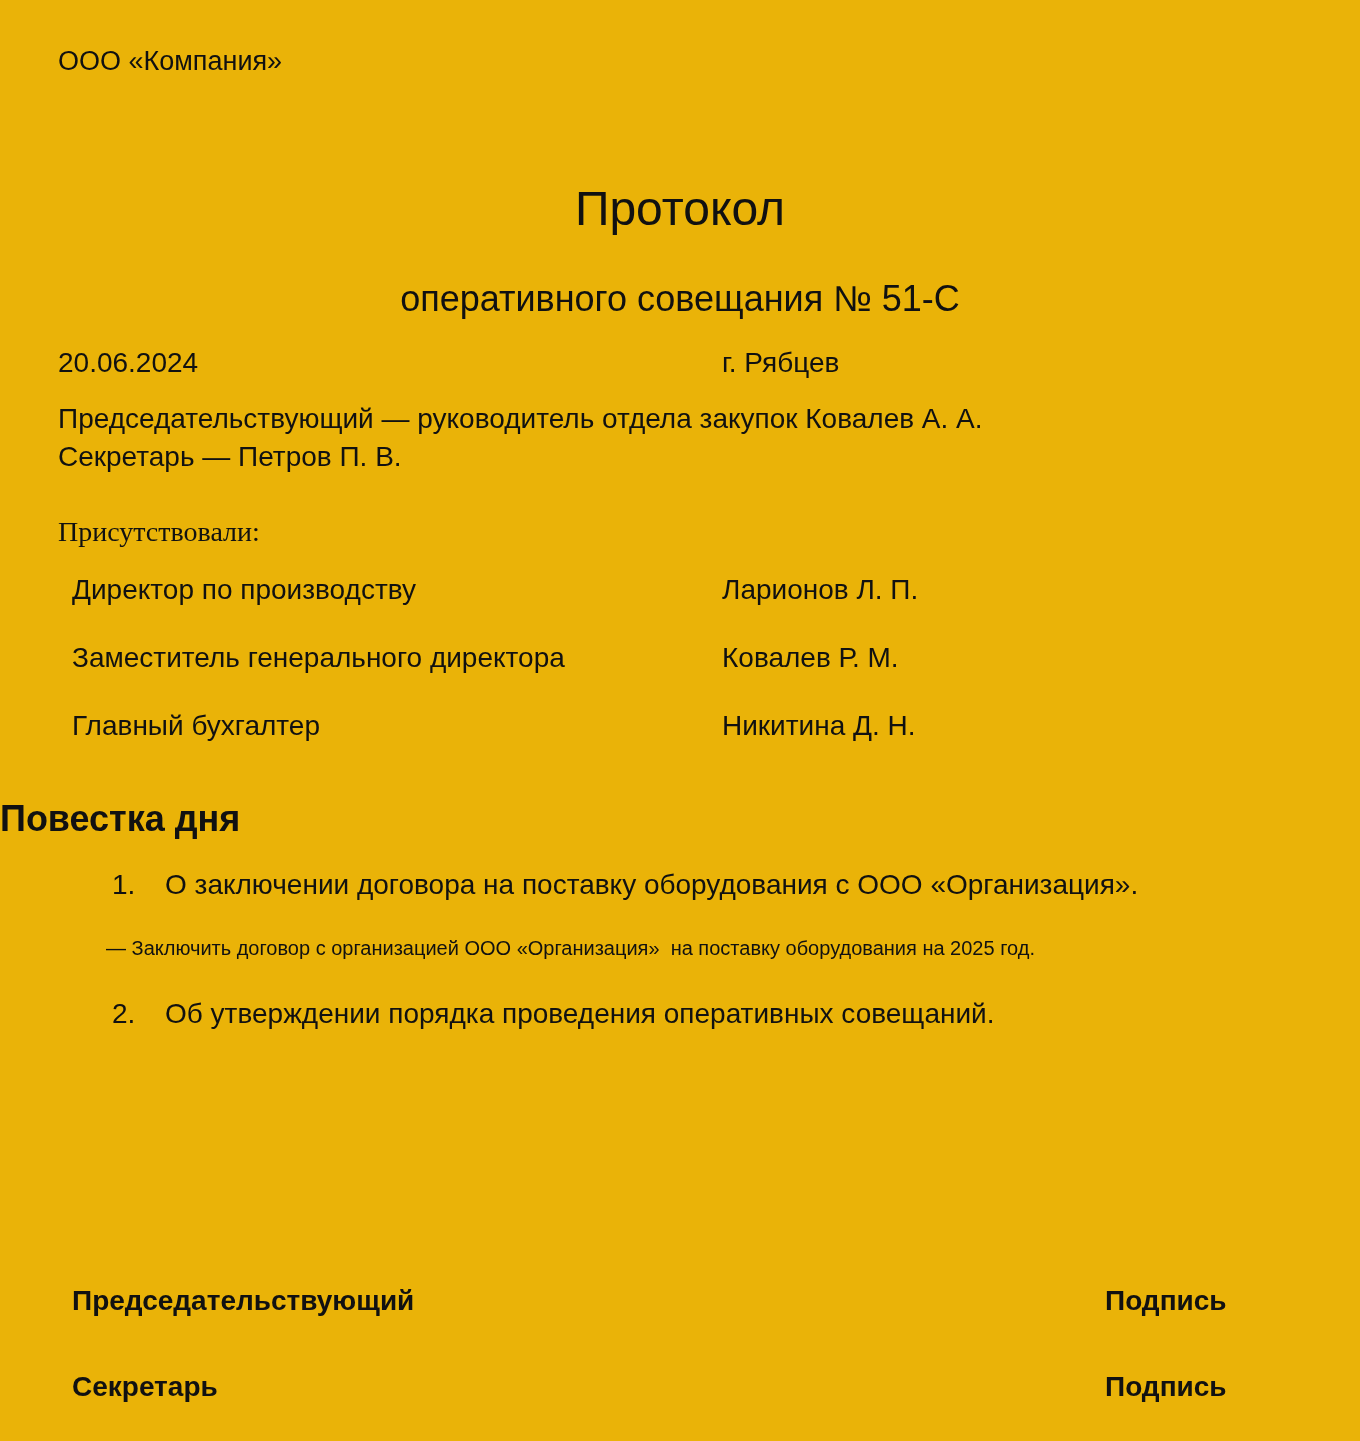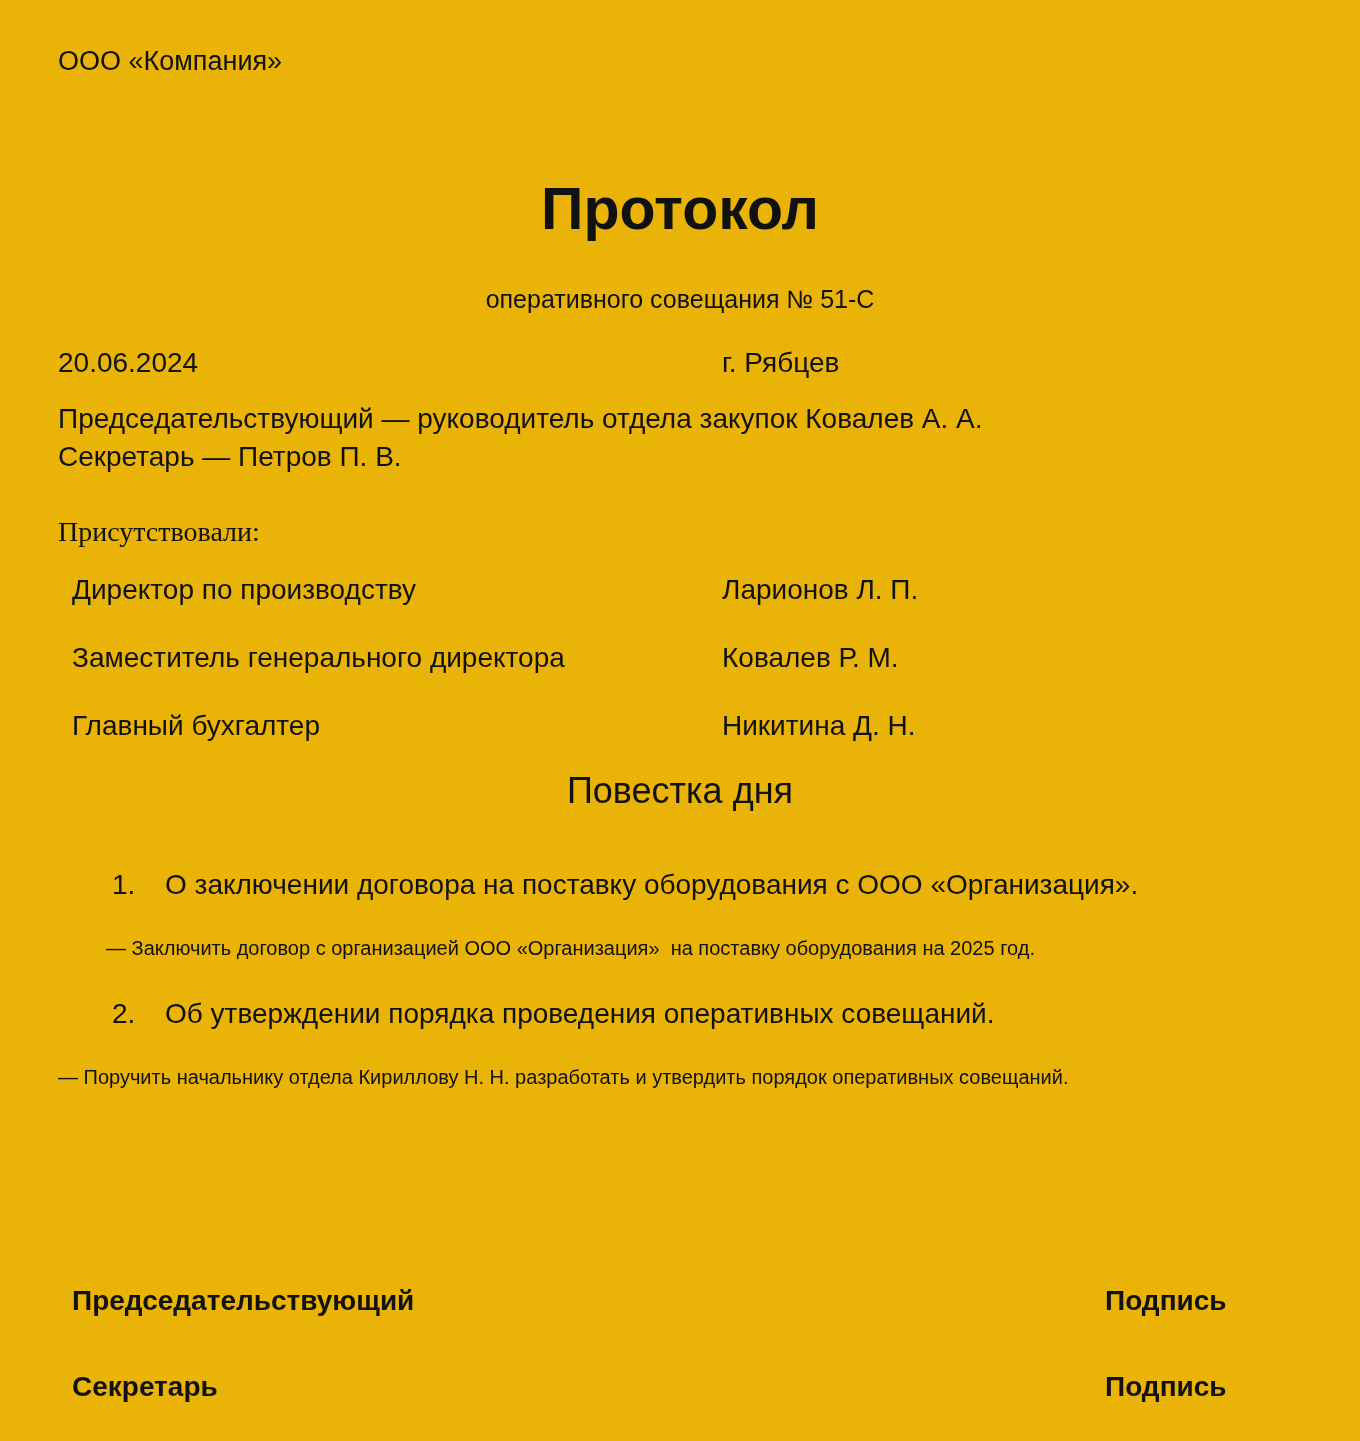--- a/index.html
+++ b/index.html
@@ -32,31 +32,31 @@
     white-space: nowrap;
   }
 
   
   .doc-title {
     position: absolute;
     left: 0;
     right: 0;
     top: 181px;
     text-align: center;
-    font-size: 59px;
+    font-size: 48px;
     line-height: 56px;
-    font-weight: 700;
+    font-weight: 400;
   }
   .doc-subtitle {
     position: absolute;
     left: 0;
     right: 0;
     top: 277px;
     text-align: center;
-    font-size: 25px;
+    font-size: 36px;
     line-height: 44px;
     font-weight: 400;
   }
 
   
   .meta-row {
     position: absolute;
     left: 58px;
     top: 345px;
     width: 1244px;
@@ -124,25 +124,25 @@
     font-size: 28px;
     line-height: 36px;
     white-space: nowrap;
   }
 
   
   .agenda-heading {
     position: absolute;
     left: 0;
     right: 0;
-    top: 768px;
-    text-align: center;
+    top: 796px;
+    text-align: left;
     font-size: 36px;
     line-height: 46px;
-    font-weight: 400;
+    font-weight: 700;
   }
   .agenda-body {
     position: absolute;
     left: 58px;
     top: 866px;
     width: 1250px;
   }
   .agenda-item {
     position: relative;
     font-size: 28px;
@@ -245,21 +245,20 @@
       <span>О заключении договора на поставку оборудования с ООО «Организация».</span>
     </div>
 
     <p class="resolution">— Заключить договор с организацией ООО «Организация»  на поставку оборудования на 2025 год.</p>
 
     <div class="agenda-item">
       <span class="num">2.</span>
       <span>Об утверждении порядка проведения оперативных совещаний.</span>
     </div>
 
-    <p class="resolution no-indent">— Поручить начальнику отдела Кириллову Н. Н. разработать и утвердить порядок оперативных совещаний.</p>
 
   </div>
 
   <div class="signatures">
     <div class="sign-row">
       <span class="sign-role">Председательствующий</span>
       <span class="sign-label">Подпись</span>
     </div>
     <div class="sign-row">
       <span class="sign-role">Секретарь</span>

